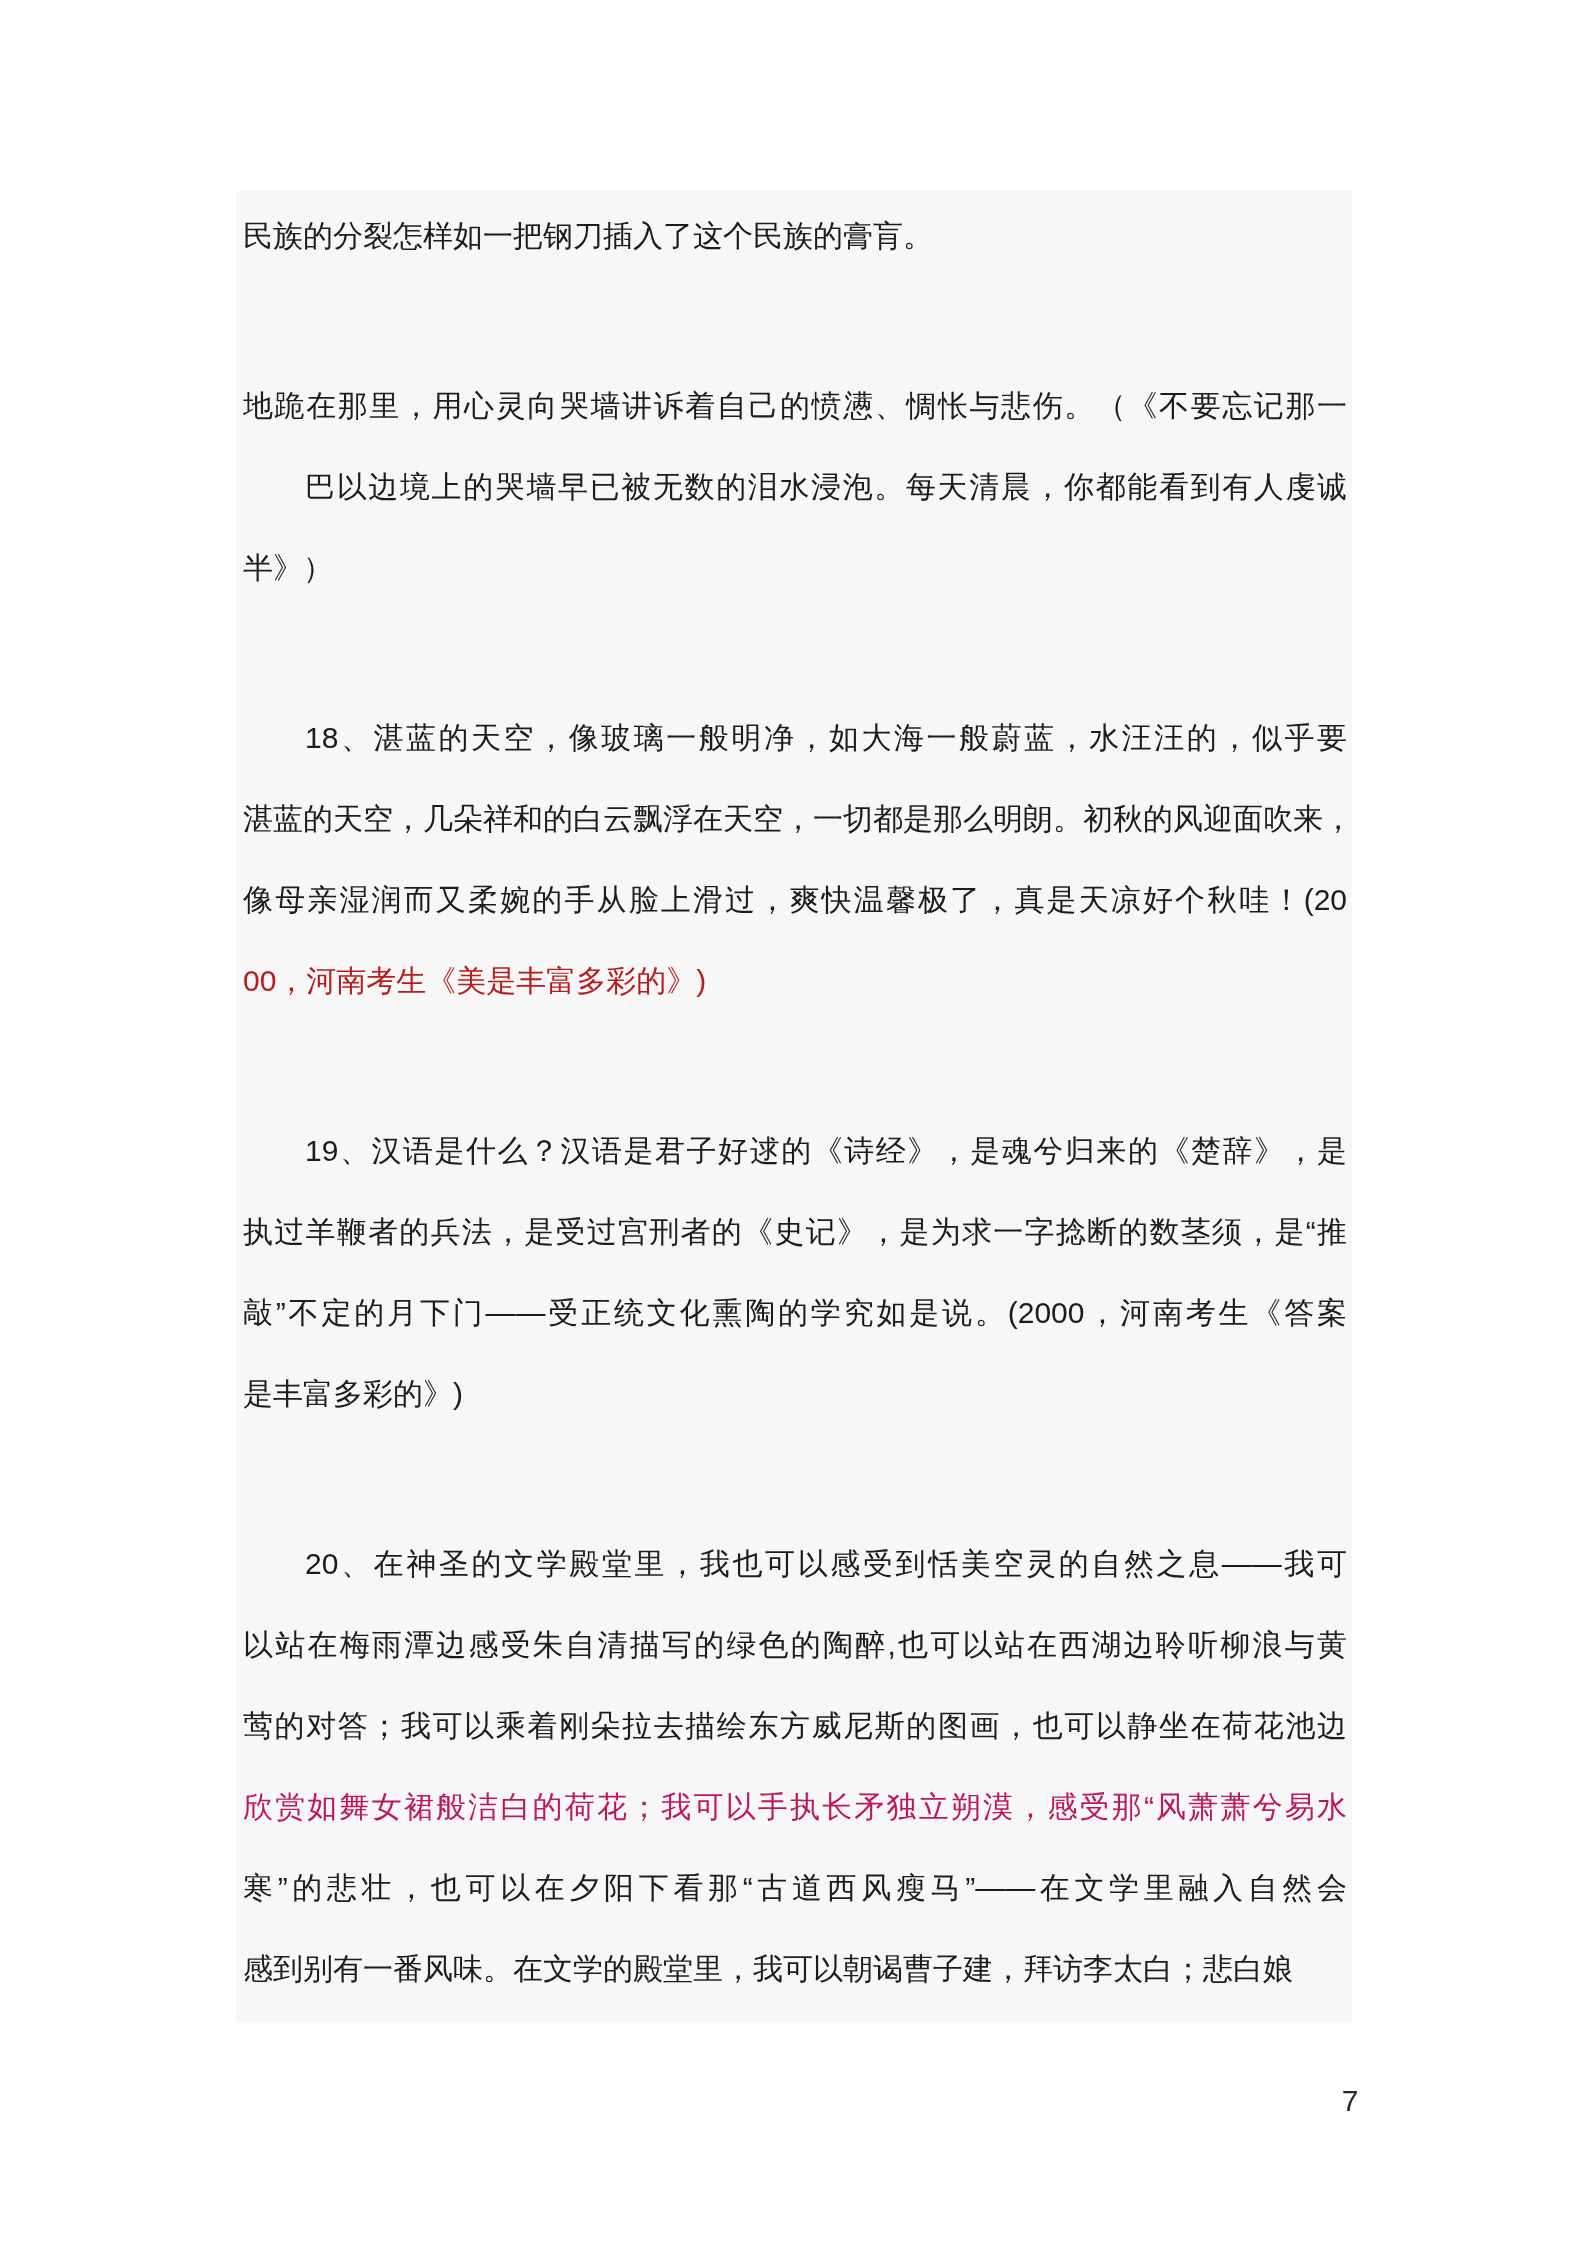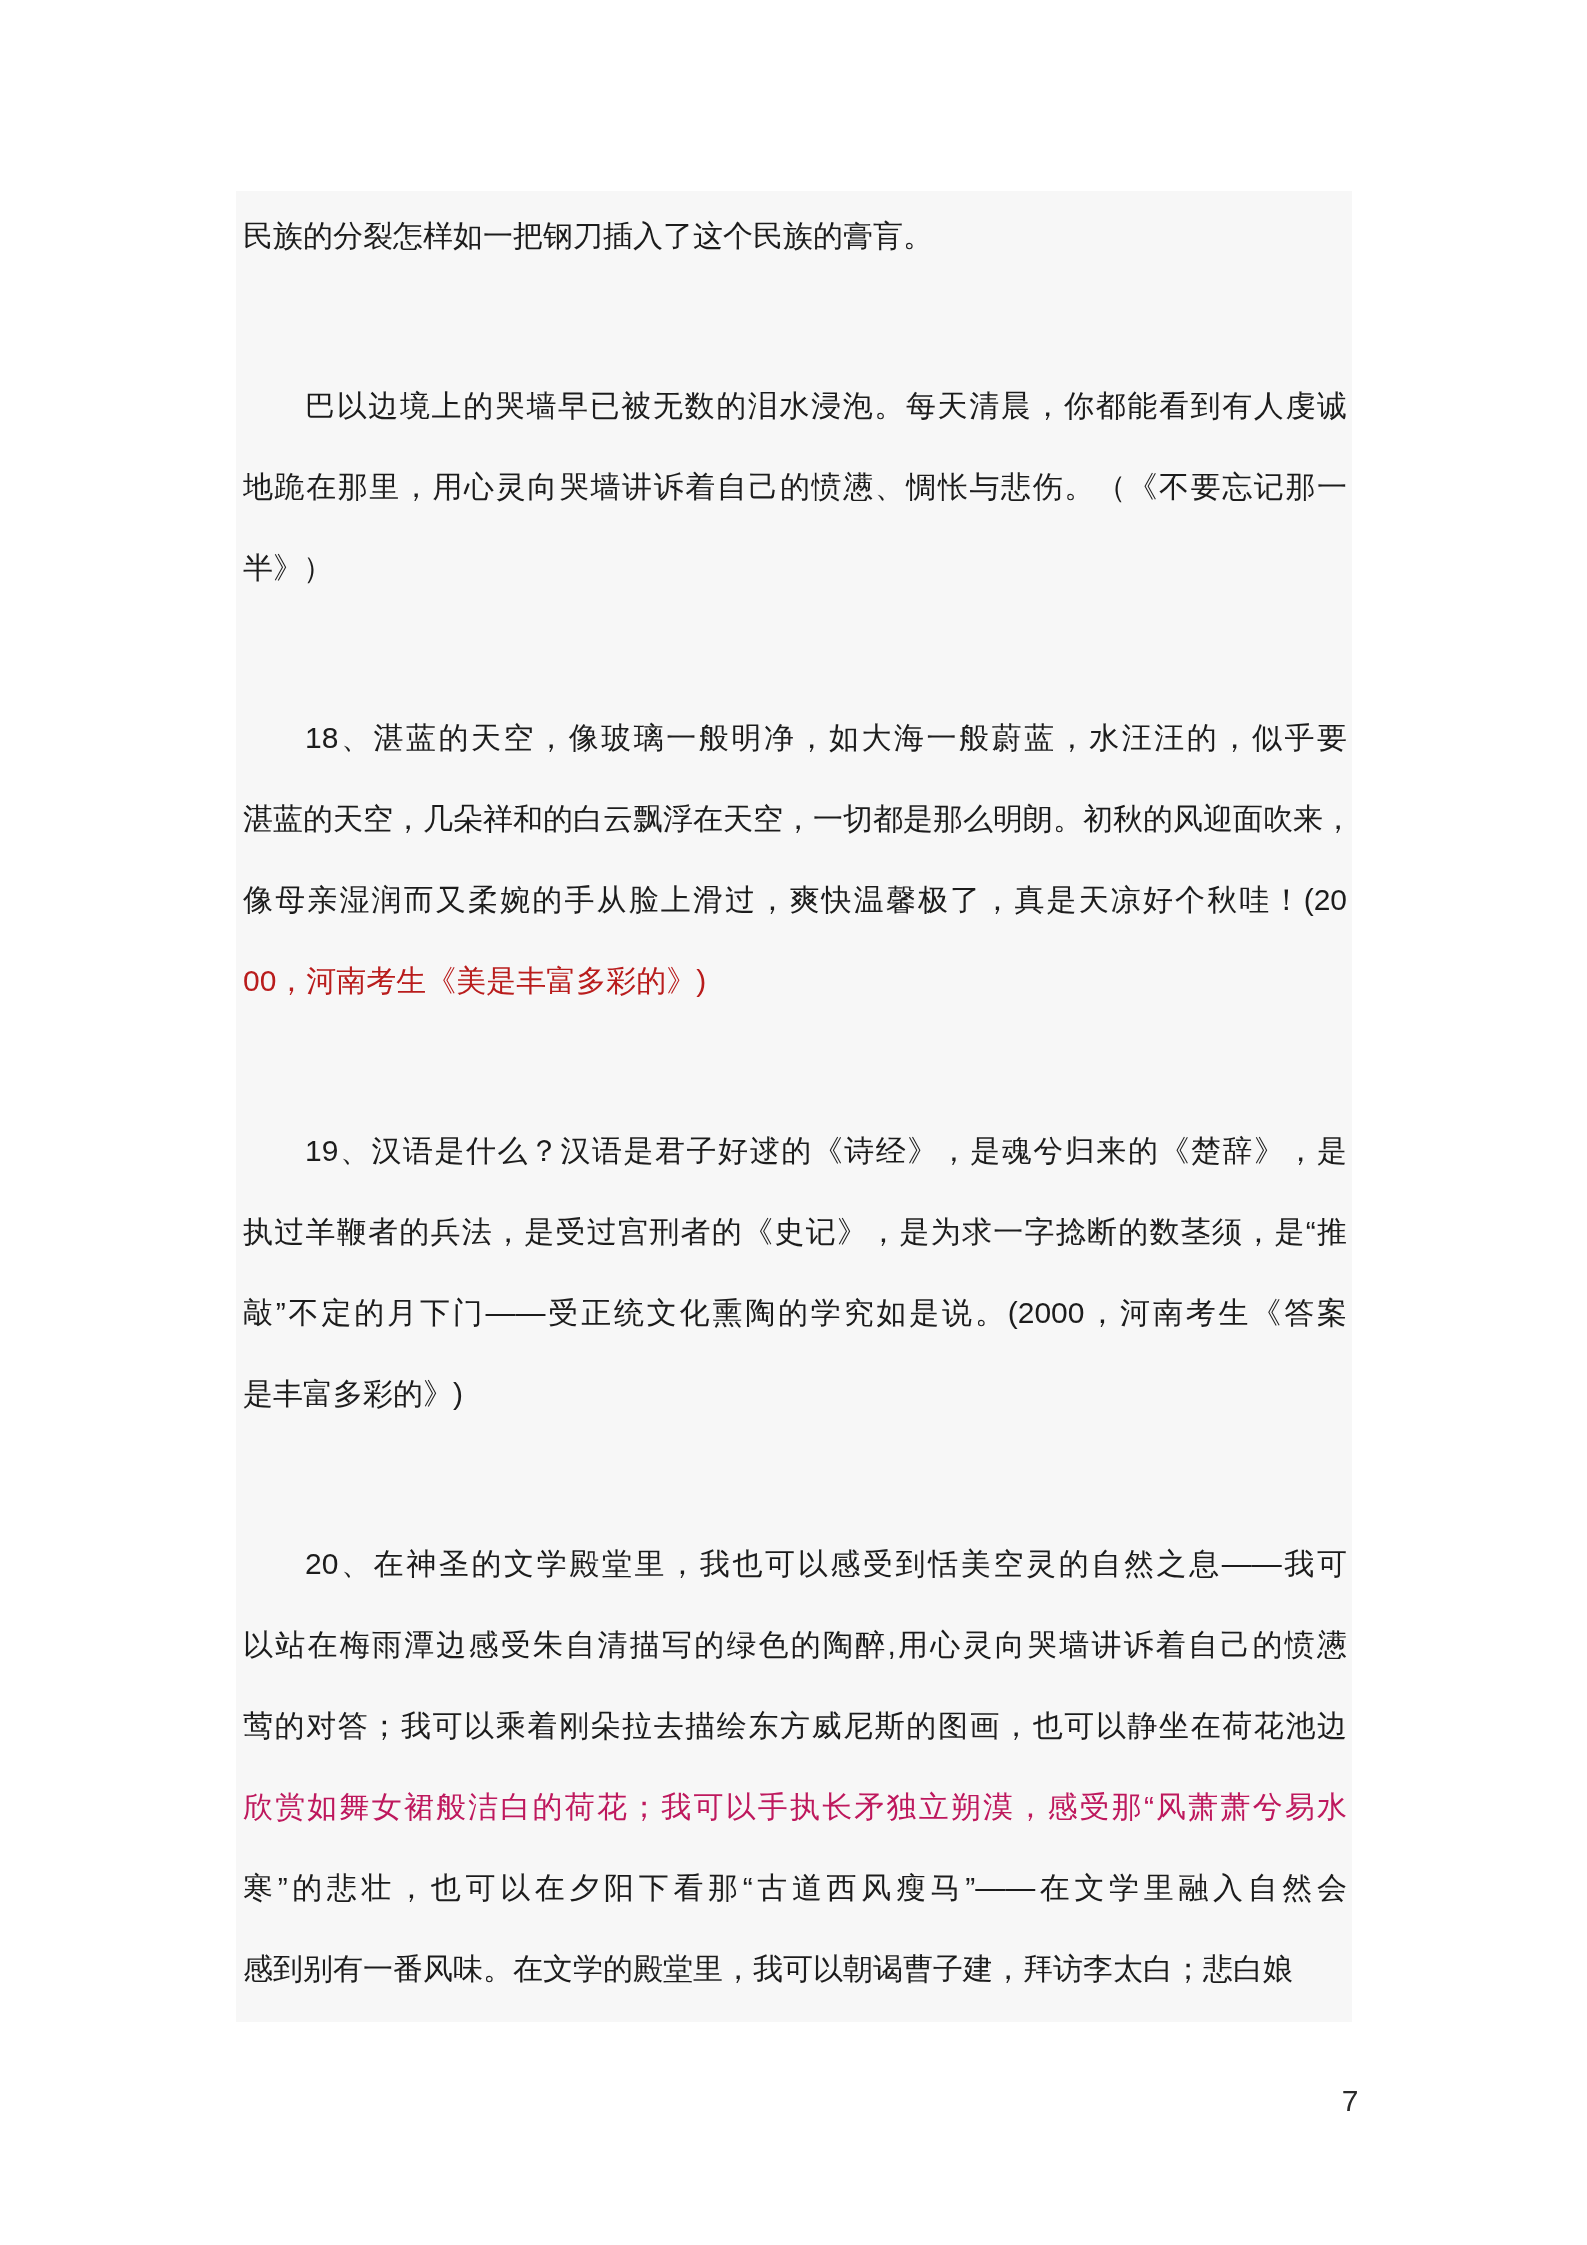--- a/index.html
+++ b/index.html
@@ -72,39 +72,39 @@
 </style>
 </head>
 <body style="background: rgb(255, 255, 255);">
 
 <div class="page">
   <div class="content-block" id="content-block" style="background: rgb(247, 247, 247);">
       <div class="para">
         <div class="line lastline firstline" style="color: rgb(28, 28, 28);">民族的分裂怎样如一把钢刀插入了这个民族的膏肓。</div>
       </div>
       <div class="para indent">
+        <div class="line justify" style="color: rgb(28, 28, 28);">地跪在那里，用心灵向哭墙讲诉着自己的愤懑、惆怅与悲伤。（《不要忘记那一</div>
         <div class="line justify firstline" style="color: rgb(28, 28, 28);">巴以边境上的哭墙早已被无数的泪水浸泡。每天清晨，你都能看到有人虔诚</div>
-        <div class="line justify" style="color: rgb(28, 28, 28);">地跪在那里，用心灵向哭墙讲诉着自己的愤懑、惆怅与悲伤。（《不要忘记那一</div>
         <div class="line lastline" style="color: rgb(28, 28, 28);">半》）</div>
       </div>
       <div class="para indent">
         <div class="line justify firstline" style="color: rgb(28, 28, 28);">18、湛蓝的天空，像玻璃一般明净，如大海一般蔚蓝，水汪汪的，似乎要</div>
         <div class="line justify" style="color: rgb(28, 28, 28);">湛蓝的天空，几朵祥和的白云飘浮在天空，一切都是那么明朗。初秋的风迎面吹来，</div>
         <div class="line justify" style="color: rgb(28, 28, 28);">像母亲湿润而又柔婉的手从脸上滑过，爽快温馨极了，真是天凉好个秋哇！(20</div>
         <div class="line lastline" style="color: #b91c1c;">00，河南考生《美是丰富多彩的》)</div>
       </div>
       <div class="para indent">
         <div class="line justify firstline" style="color: rgb(28, 28, 28);">19、汉语是什么？汉语是君子好逑的《诗经》，是魂兮归来的《楚辞》，是</div>
         <div class="line justify" style="color: rgb(28, 28, 28);">执过羊鞭者的兵法，是受过宫刑者的《史记》，是为求一字捻断的数茎须，是“推</div>
         <div class="line justify" style="color: rgb(28, 28, 28);">敲”不定的月下门——受正统文化熏陶的学究如是说。(2000，河南考生《答案</div>
         <div class="line lastline" style="color: rgb(28, 28, 28);">是丰富多彩的》)</div>
       </div>
       <div class="para indent">
         <div class="line justify firstline" style="color: rgb(28, 28, 28);">20、在神圣的文学殿堂里，我也可以感受到恬美空灵的自然之息——我可</div>
-        <div class="line justify" style="color: rgb(28, 28, 28);">以站在梅雨潭边感受朱自清描写的绿色的陶醉,用心灵向哭墙讲诉着自己的愤懑</div>
+        <div class="line justify" style="color: rgb(28, 28, 28);">以站在梅雨潭边感受朱自清描写的绿色的陶醉,也可以站在西湖边聆听柳浪与黄</div>
         <div class="line justify" style="color: rgb(28, 28, 28);">莺的对答；我可以乘着刚朵拉去描绘东方威尼斯的图画，也可以静坐在荷花池边</div>
         <div class="line justify" style="color: #be185d;">欣赏如舞女裙般洁白的荷花；我可以手执长矛独立朔漠，感受那“风萧萧兮易水</div>
         <div class="line justify" style="color: rgb(28, 28, 28);">寒”的悲壮，也可以在夕阳下看那“古道西风瘦马”——在文学里融入自然会</div>
         <div class="line lastline" style="color: rgb(28, 28, 28);">感到别有一番风味。在文学的殿堂里，我可以朝谒曹子建，拜访李太白；悲白娘</div>
       </div>
     </div>
   <div class="page-number">7</div>
 </div>
 
 </body></html>

